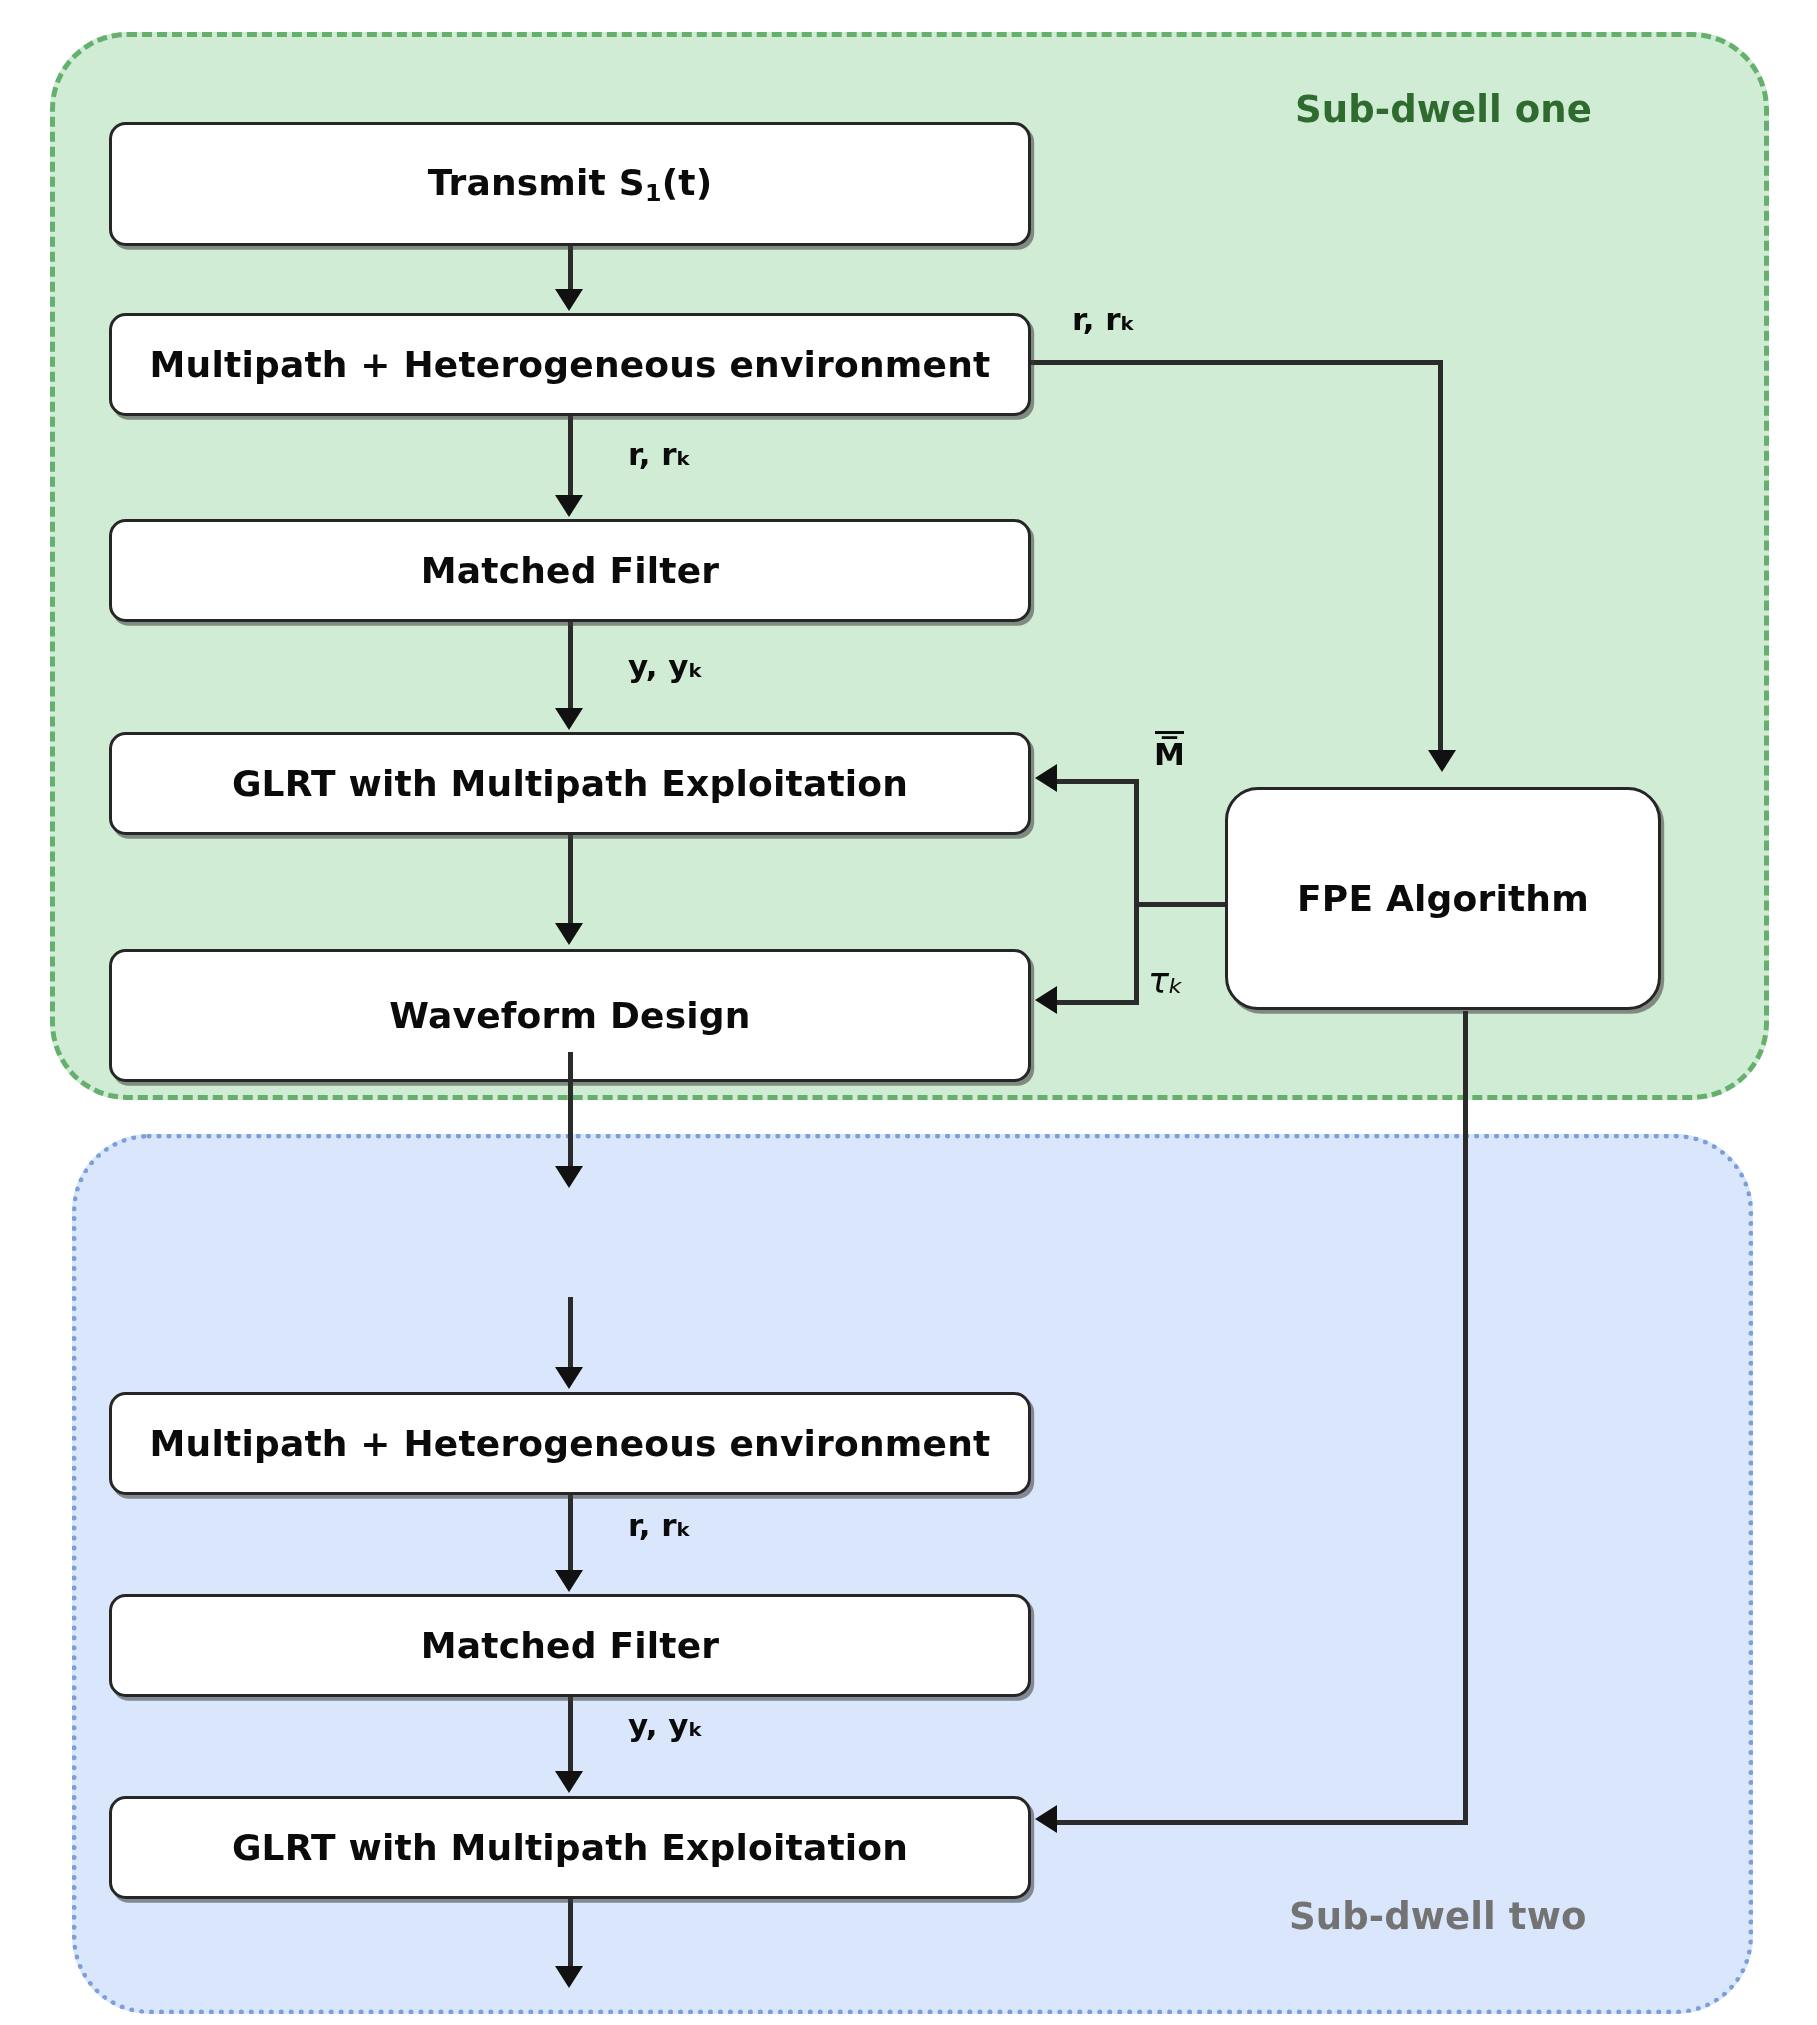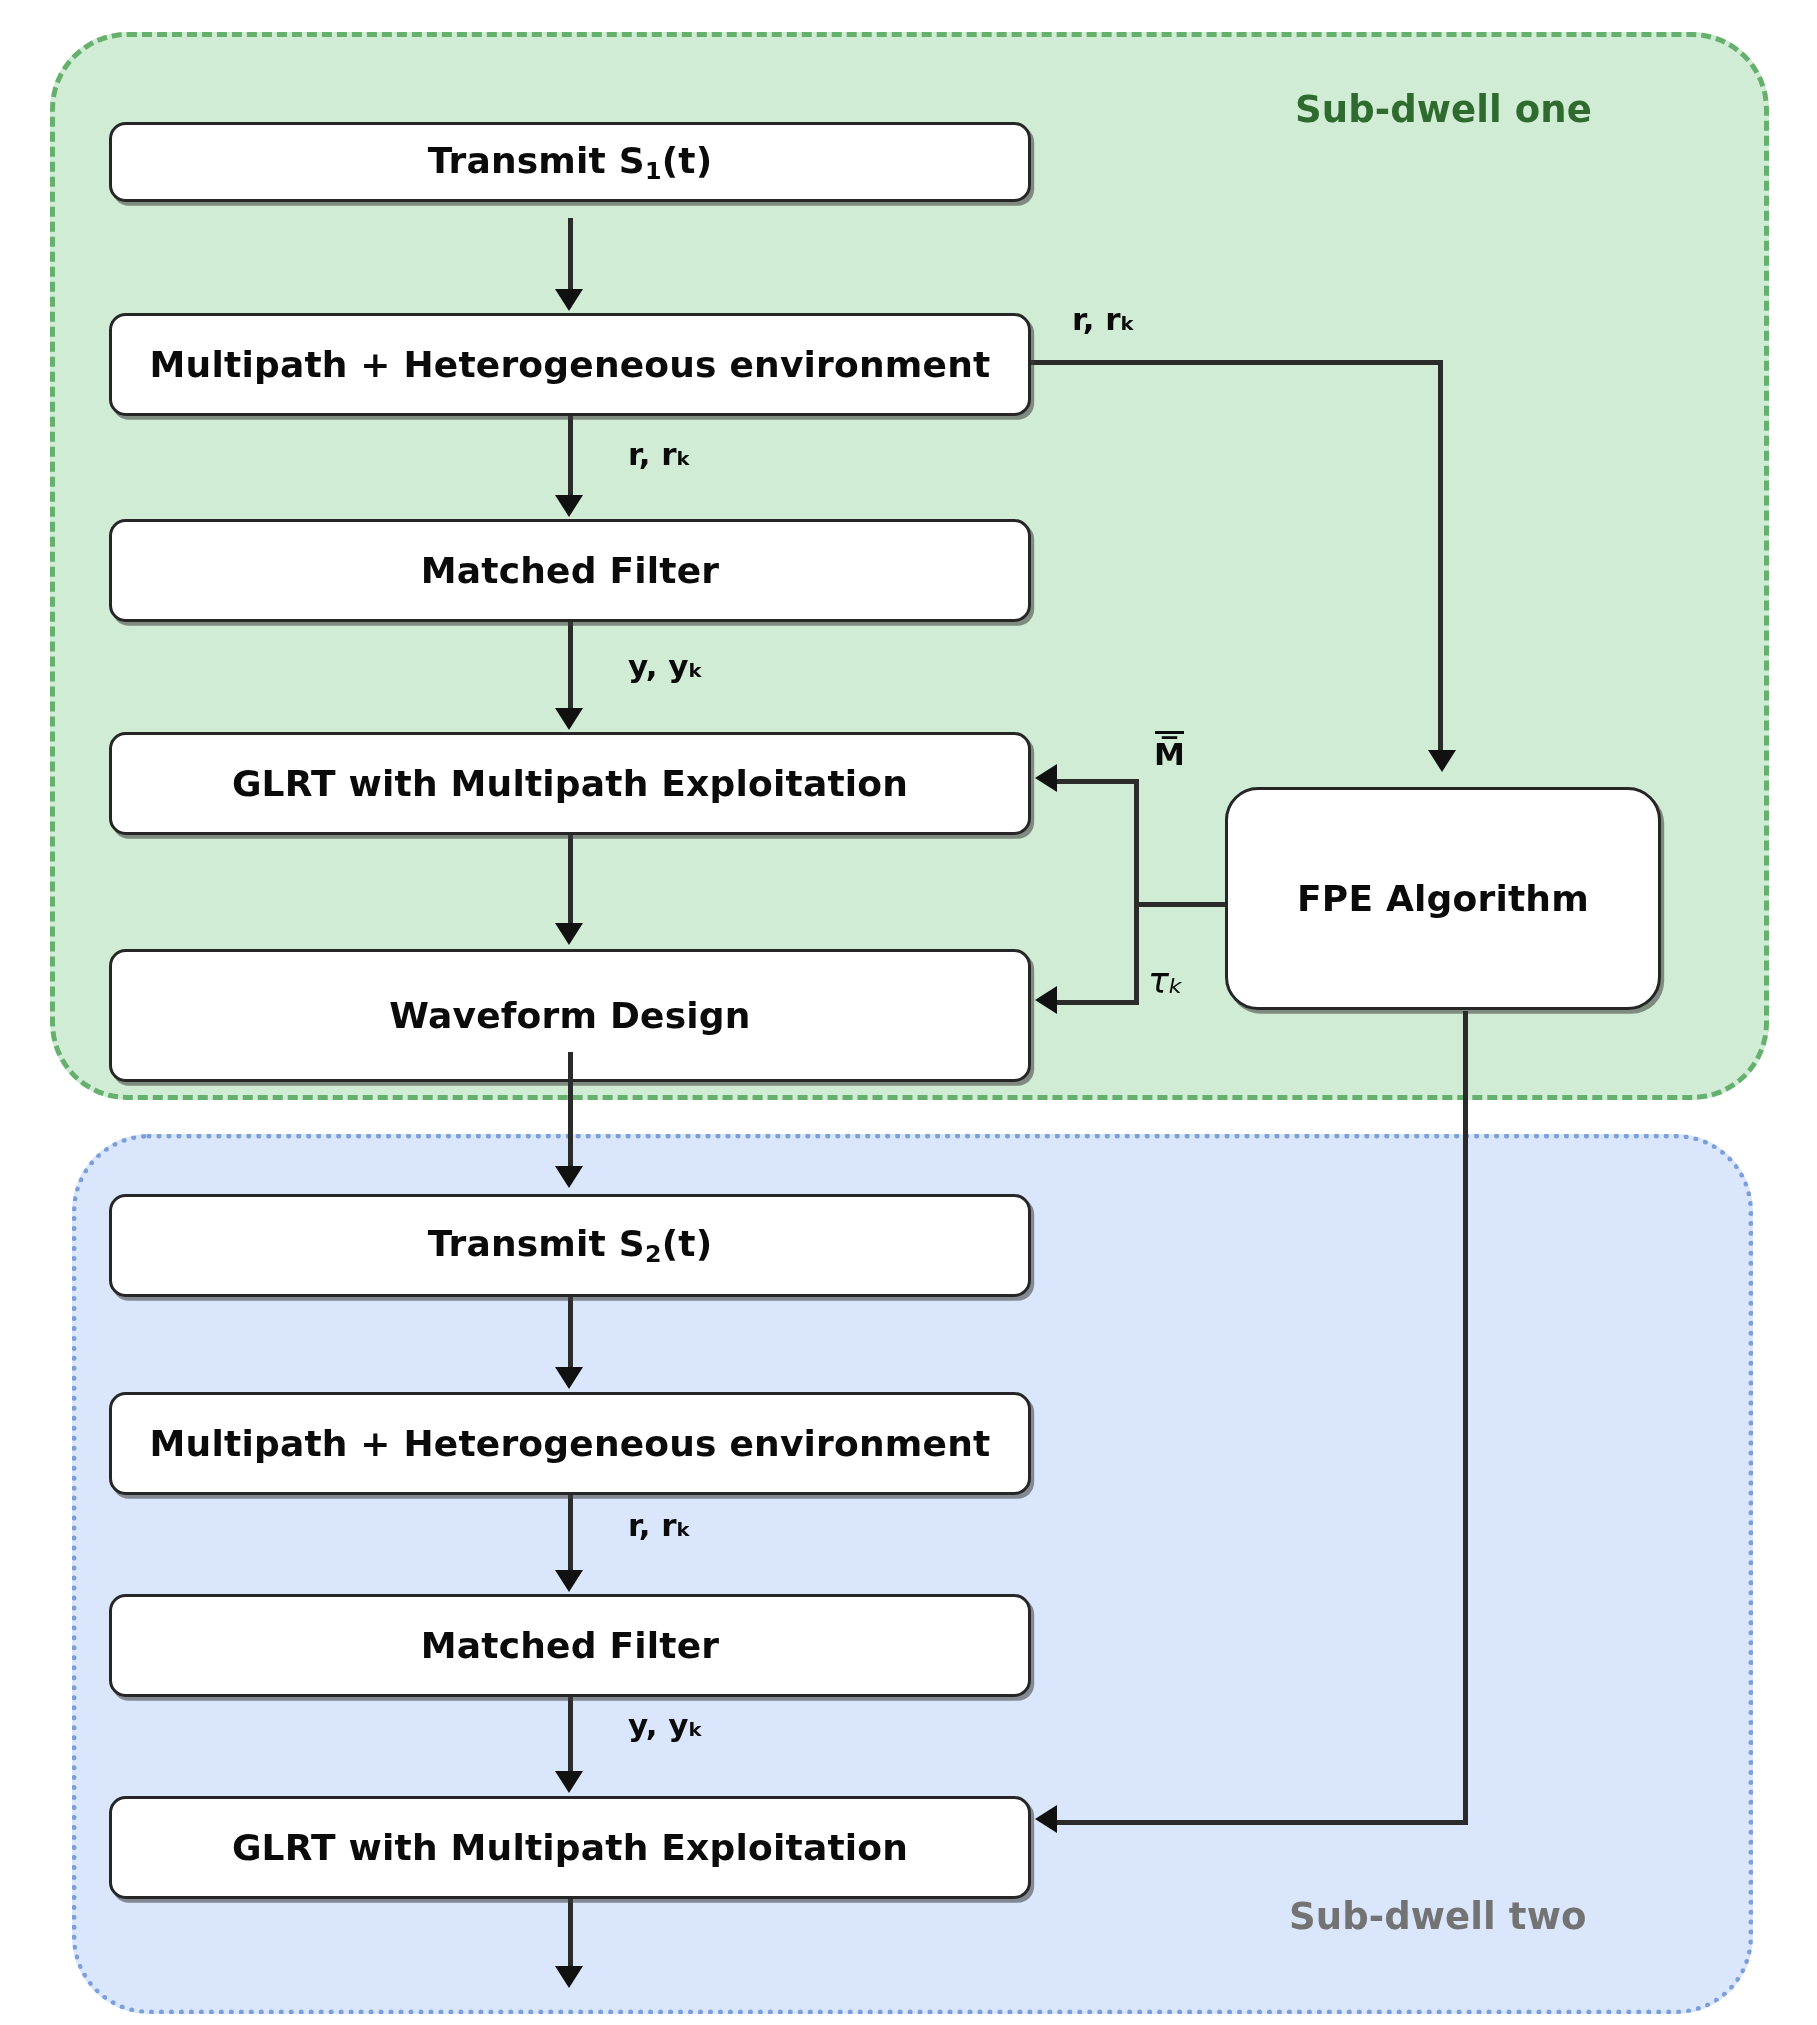--- a/index.html
+++ b/index.html
@@ -50,21 +50,21 @@
     justify-content:center;
     box-shadow:3.2px 3.8px 0 rgba(60,60,60,0.55);
     font-weight:bold;
     color:#0b0b0b;
     font-size:36px;
     letter-spacing:0.2px;
     text-align:center;
     padding:0 11.5px;
   }
   .node span{ pointer-events:none; }
-  .node.wide{ left:109px; width:922px; height:80px; }
+  .node.wide{ left:109px; width:922px; height:124px; }
 
   #node-transmit-s1{ top:122px; }
   #node-multipath-1{ top:313px; height:103px; }
   #node-matched-filter-1{ top:519px; height:103px; }
   #node-glrt-1{ top:732px; height:103px; }
   #node-waveform-design{ top:949px; height:133px; }
 
   #node-transmit-s2{ top:1194px; height:103px; }
   #node-multipath-2{ top:1392px; height:103px; }
   #node-matched-filter-2{ top:1594px; height:103px; }
@@ -191,23 +191,20 @@
   <div class="arrow-down" style="left:555px; top:1570px;"></div>
   <div class="edge-label" style="left:628px; top:1507px;">r, rₖ</div>
 
   <div class="vline" style="left:568px; top:1697px; height:77px;"></div>
   <div class="arrow-down" style="left:555px; top:1771px;"></div>
   <div class="edge-label" style="left:628px; top:1707px;">y, yₖ</div>
 
   <div class="vline" style="left:568px; top:1898px; height:71px;"></div>
   <div class="arrow-down" style="left:555px; top:1966px;"></div>
 
-  <div class="node wide" id="node-transmit-s2">
-    <span>Transmit S<sub>2</sub>(t)</span>
-  </div>
 
   <div class="node wide" id="node-multipath-2">
     <span>Multipath + Heterogeneous environment</span>
   </div>
 
   <div class="node wide" id="node-matched-filter-2">
     <span>Matched Filter</span>
   </div>
 
   <div class="node wide" id="node-glrt-2">

